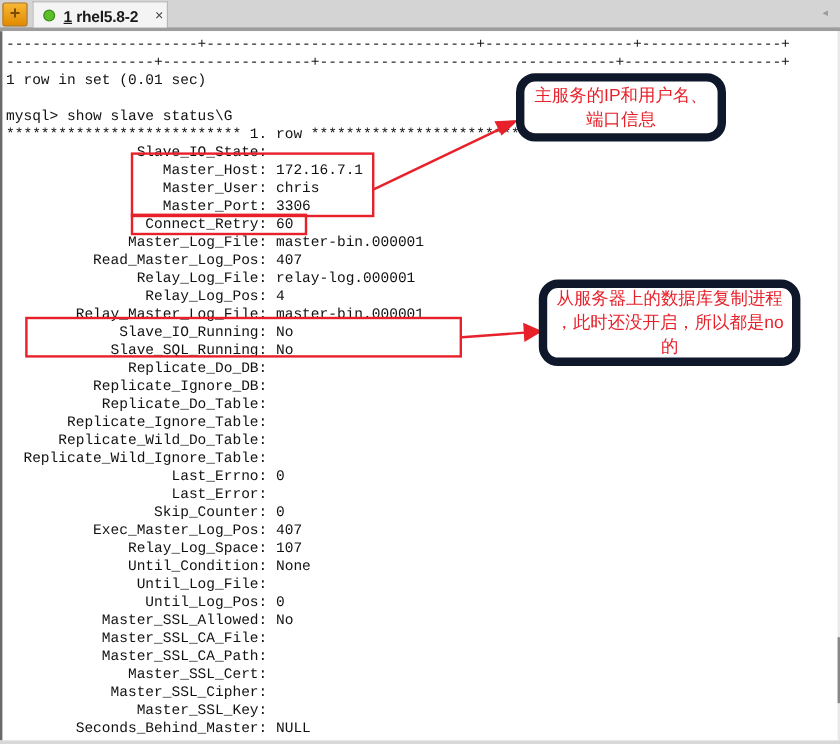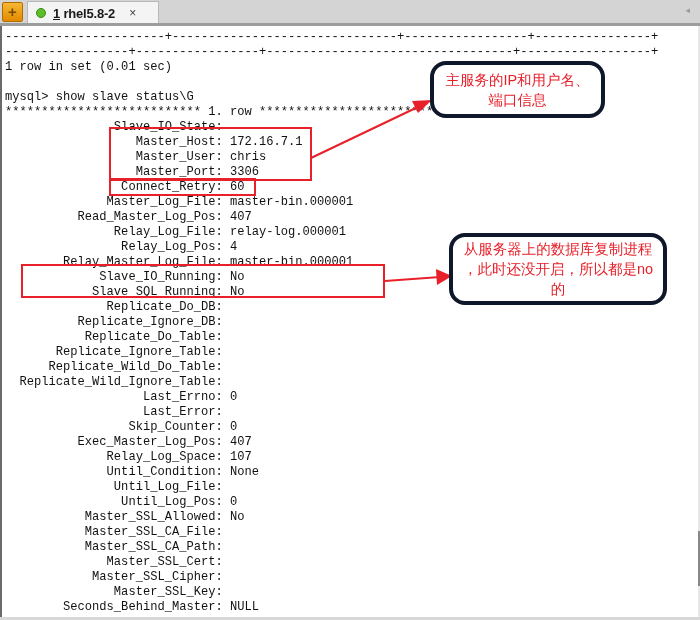--- a/index.html
+++ b/index.html
@@ -1,32 +1,32 @@
 <!DOCTYPE html>
 <html><head>
 <meta charset="utf-8">
 <style>
   html,body{margin:0;padding:0;}
   body{width:700px;height:620px;overflow:hidden;background:#fff;position:relative;font-family:"Liberation Sans",sans-serif;}
   .tabbar{position:absolute;left:0;top:0;width:700px;height:23px;background:#d4d4d4;border-bottom:1px solid #a0a0a0;}
   .newtab{position:absolute;left:2px;top:2px;width:21px;height:20px;background:linear-gradient(#f7b733,#e28a00);border:1px solid #b36b00;border-radius:2px;box-sizing:border-box;color:#7a4a00;font-weight:bold;font-size:15px;line-height:17px;text-align:center;}
-  .tab{position:absolute;left:27px;top:1px;width:132px;height:23px;background:#f4f4f4;border:1px solid #b8b8b8;border-bottom:none;box-sizing:border-box;display:flex;align-items:center;}
+  .tab{position:absolute;left:27px;top:1px;width:113px;height:23px;background:#f4f4f4;border:1px solid #b8b8b8;border-bottom:none;box-sizing:border-box;display:flex;align-items:center;}
   .tab .dot{width:8px;height:8px;border-radius:50%;background:#5cbf2a;border:1px solid #3b8a16;margin-left:8px;}
   .tab .title{font-size:13px;font-weight:bold;color:#1a1a1a;margin-left:7px;letter-spacing:-0.2px;}
   .tab .title u{text-decoration:underline;}
   .tab .close{font-size:12px;color:#444;margin-left:14px;}
   .scroll-left{position:absolute;right:10px;top:5px;font-size:9px;color:#9a9a9a;}
   .term-top{position:absolute;left:0;top:23px;width:700px;height:3px;background:#9d9d9d;}
   .term{position:absolute;left:0;top:26px;width:698px;height:591px;border-left:2px solid #6a6a6a;background:#fff;box-sizing:border-box;}
   .lines{position:absolute;left:3px;top:4px;font-family:"Liberation Mono",monospace;font-size:12.1px;line-height:15px;color:#111;white-space:pre;}
   .vscroll{position:absolute;right:0;top:26px;width:2px;height:591px;background:#e8e8e8;}
   .vthumb{position:absolute;right:0;top:531px;width:2px;height:55px;background:#888;}
   .bottom{position:absolute;left:0;top:617px;width:700px;height:3px;background:#d8d8d8;}
   .hl{position:absolute;border:2px solid #e8202a;box-sizing:border-box;}
-  .callout{position:absolute;border:4px solid #0f172a;border-radius:16px;background:#fff;color:#e8202a;font-size:14.5px;text-align:center;line-height:20px;box-sizing:border-box;display:flex;align-items:center;justify-content:center;}
+  .callout{position:absolute;border:7px solid #0f172a;border-radius:16px;background:#fff;color:#e8202a;font-size:14.5px;text-align:center;line-height:20px;box-sizing:border-box;display:flex;align-items:center;justify-content:center;}
   svg.arrows{position:absolute;left:0;top:0;}
 </style>
 </head>
 <body>
 
 <div class="tabbar">
   <div class="newtab"><span>+</span></div>
   <div class="tab">
     <span class="dot"></span>
     <span class="title"><u>1</u><span> rhel5.8-2</span></span>

